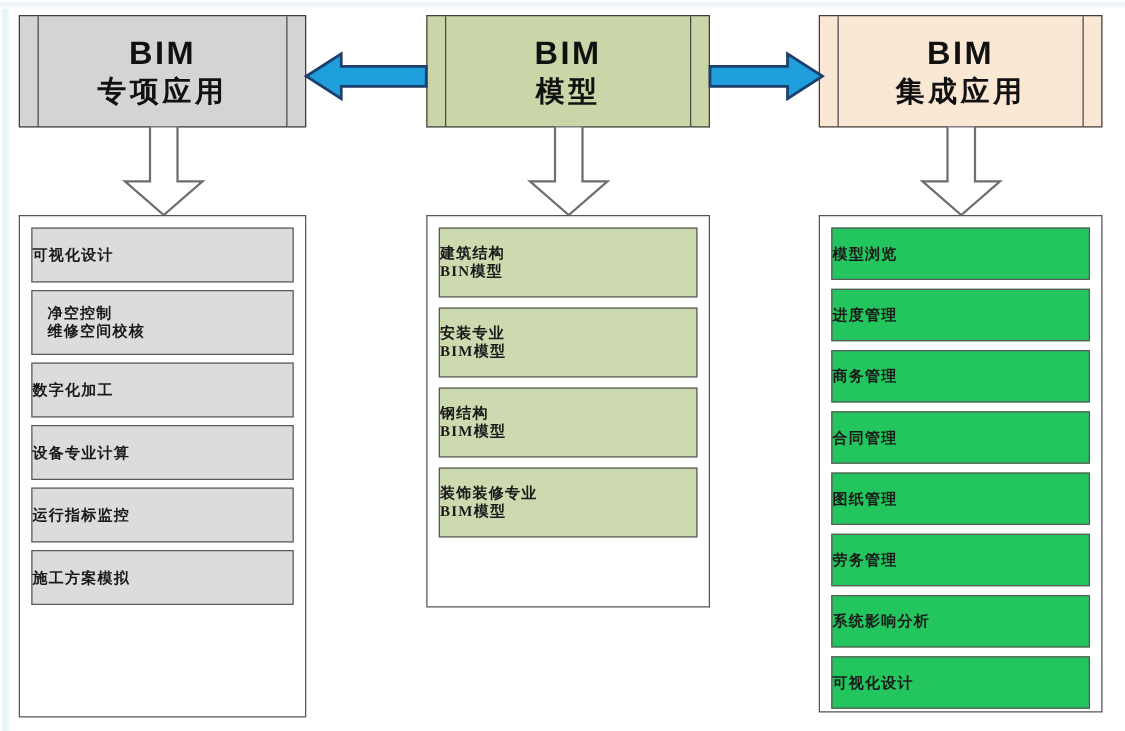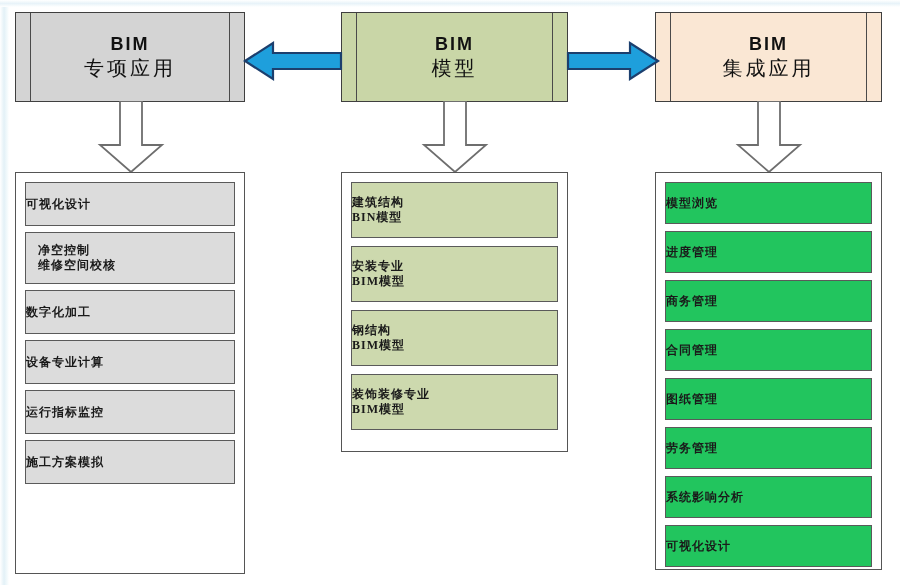--- a/index.html
+++ b/index.html
@@ -45,29 +45,29 @@
   .header-box .side-rule {
     position: absolute;
     top: 0; bottom: 0;
     width: 0;
     border-left: 1.3px solid #4a4a4a;
   }
   .header-box .side-rule.left  { left: 14px; }
   .header-box .side-rule.right { right: 14px; }
   .hdr-line1 {
     font-family: "Liberation Sans", "DejaVu Sans", sans-serif;
-    font-size: 18px;
+    font-size: 26px;
     font-weight: bold;
     letter-spacing: 2px;
     margin-bottom: 2px;
   }
   .hdr-line2 {
     font-family: "Liberation Sans", "DejaVu Sans", sans-serif;
-    font-size: 20px;
-    font-weight: normal;
+    font-size: 23px;
+    font-weight: bold;
     letter-spacing: 3px;
   }
 
   #hdr-left   { left: 15px;  top: 12px; width: 230px; height: 90px; background: #d4d4d4; }
   #hdr-mid    { left: 341px; top: 12px; width: 227px; height: 90px; background: #c9d6a7; }
   #hdr-right  { left: 655px; top: 12px; width: 227px; height: 90px; background: #fae7d4; }
 
   
   .blue-arrow { position: absolute; }
 
@@ -75,21 +75,21 @@
   .down-arrow { position: absolute; }
 
   
   .column-box {
     position: absolute;
     box-sizing: border-box;
     border: 1.6px solid #555555;
     background: #ffffff;
   }
   #col-left  { left: 15px;  top: 172px; width: 230px; height: 402px; }
-  #col-mid   { left: 341px; top: 172px; width: 227px; height: 280px; }
+  #col-mid   { left: 341px; top: 172px; width: 227px; height: 314px; }
   #col-right { left: 655px; top: 172px; width: 227px; height: 398px; }
 
   .items {
     position: absolute;
     left: 9px; right: 9px; top: 9px;
     display: flex;
     flex-direction: column;
   }
 
   .item {

